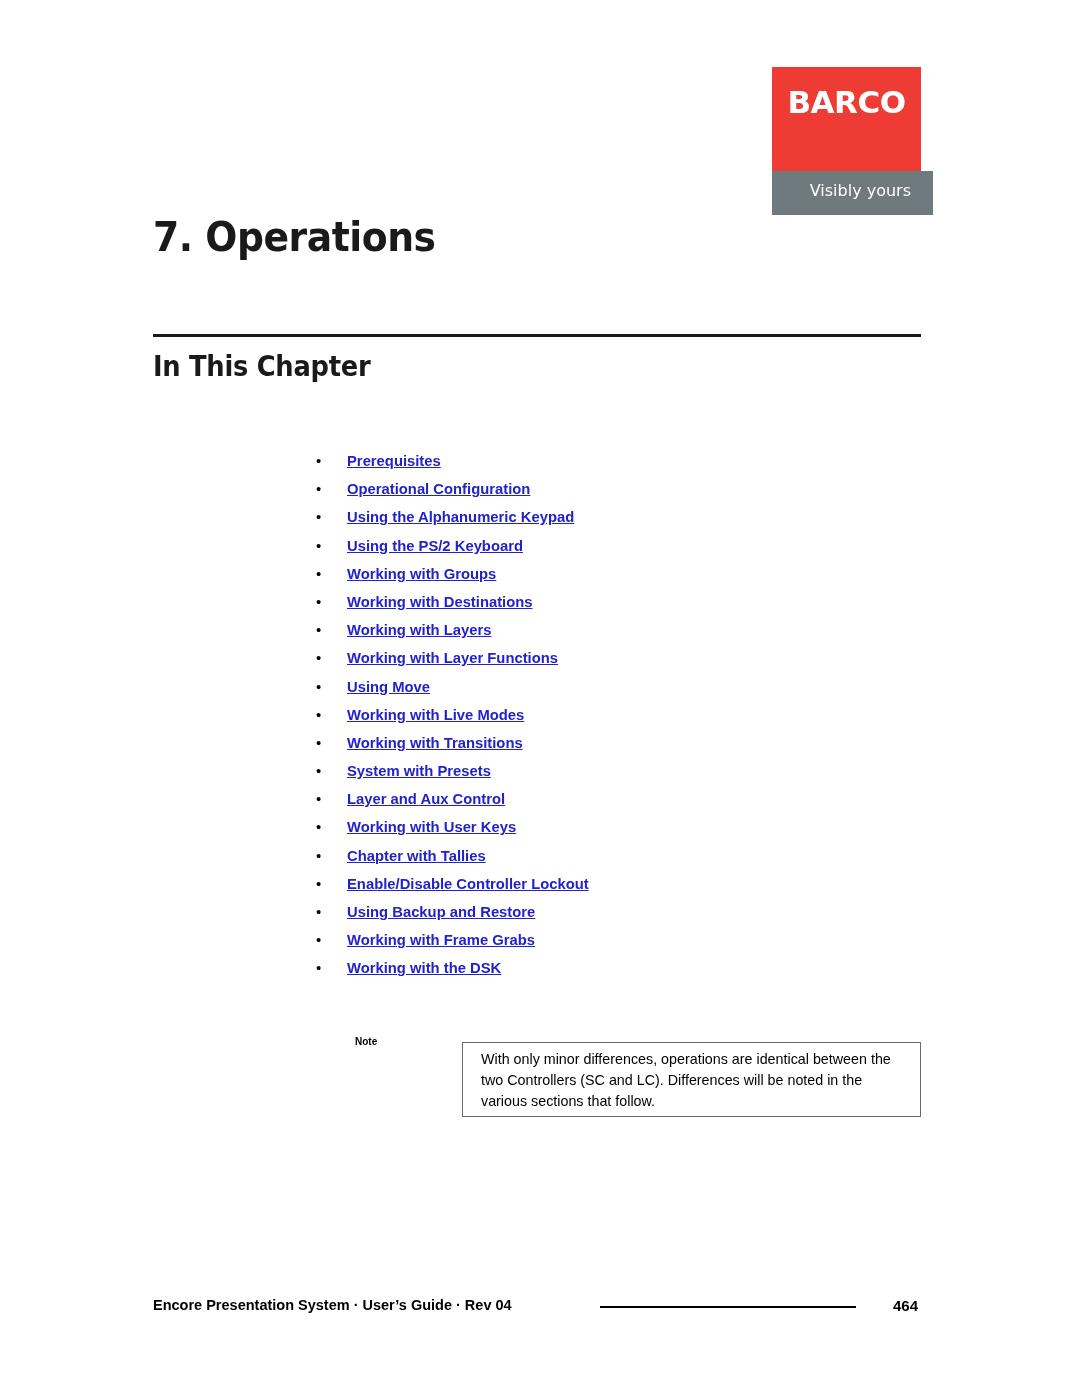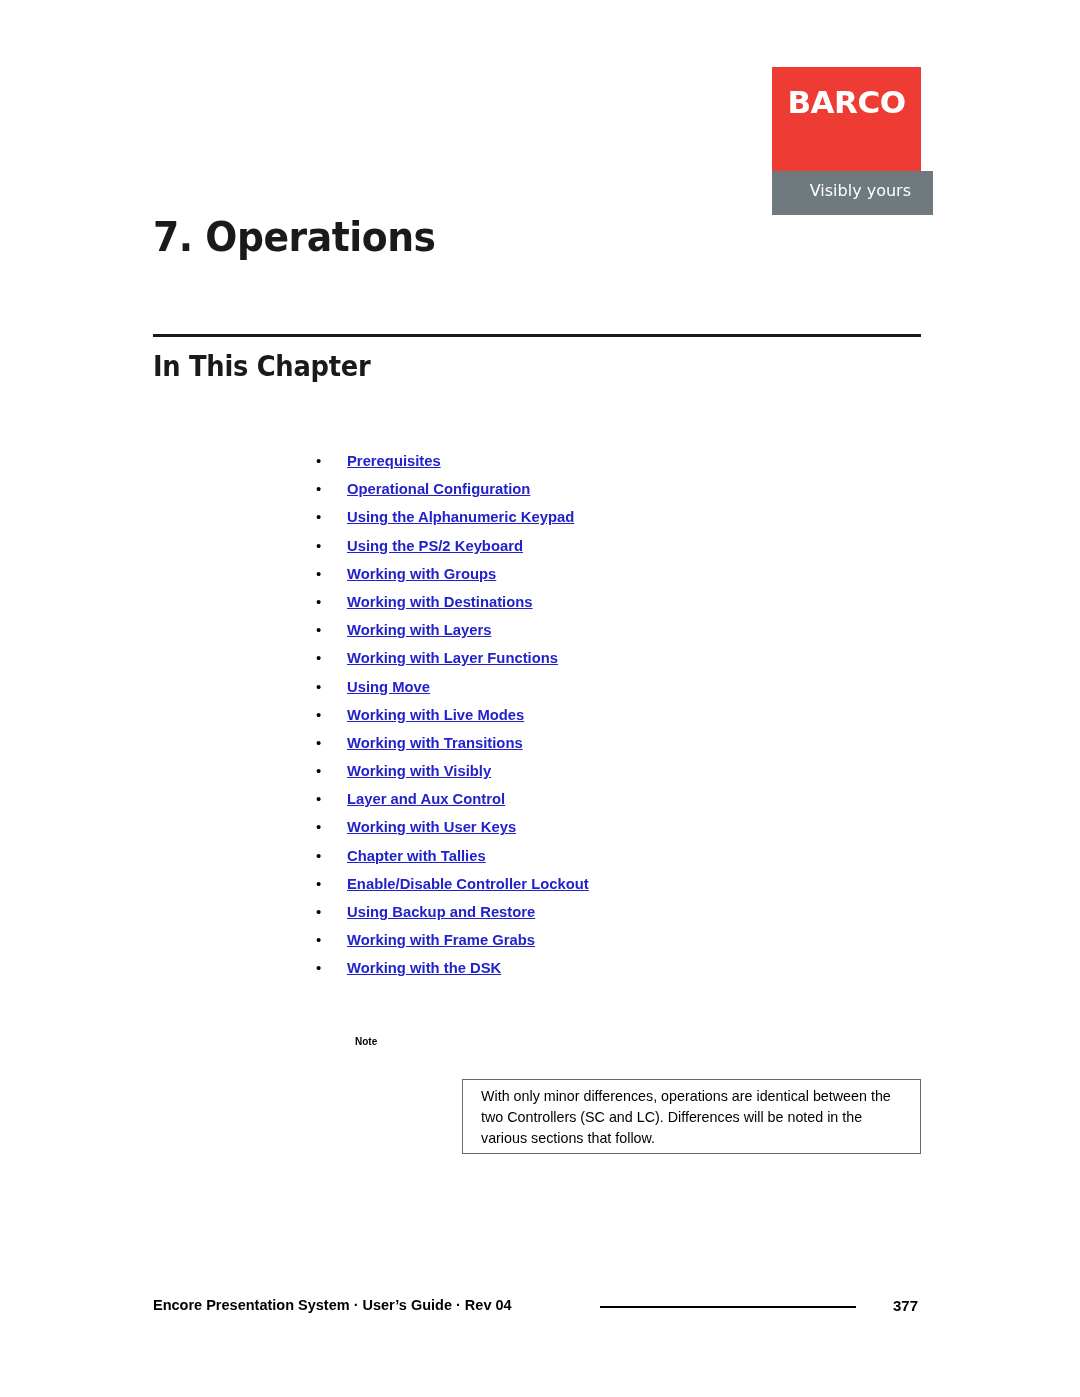--- a/index.html
+++ b/index.html
@@ -162,21 +162,21 @@
     position: absolute;
     left: 355px;
     top: 1036px;
     font-size: 10px;
     font-weight: bold;
     color: #000000;
   }
   .note-box {
     position: absolute;
     left: 462px;
-    top: 1079px;
+    top: 1042px;
     width: 459px;
     height: 75px;
     border: 1.5px solid #6a6a6a;
     box-sizing: border-box;
     background: #ffffff;
   }
   .note-text {
     position: absolute;
     left: 18px;
     top: 6px;
@@ -238,32 +238,32 @@
     <li class="topic-item"><span class="bullet">•</span><a class="topic-link">Operational Configuration</a></li>
     <li class="topic-item"><span class="bullet">•</span><a class="topic-link">Using the Alphanumeric Keypad</a></li>
     <li class="topic-item"><span class="bullet">•</span><a class="topic-link">Using the PS/2 Keyboard</a></li>
     <li class="topic-item"><span class="bullet">•</span><a class="topic-link">Working with Groups</a></li>
     <li class="topic-item"><span class="bullet">•</span><a class="topic-link">Working with Destinations</a></li>
     <li class="topic-item"><span class="bullet">•</span><a class="topic-link">Working with Layers</a></li>
     <li class="topic-item"><span class="bullet">•</span><a class="topic-link">Working with Layer Functions</a></li>
     <li class="topic-item"><span class="bullet">•</span><a class="topic-link">Using Move</a></li>
     <li class="topic-item"><span class="bullet">•</span><a class="topic-link">Working with Live Modes</a></li>
     <li class="topic-item"><span class="bullet">•</span><a class="topic-link">Working with Transitions</a></li>
-    <li class="topic-item"><span class="bullet">•</span><a class="topic-link">Working with Visibly</a></li>
+    <li class="topic-item"><span class="bullet">•</span><a class="topic-link">System with Presets</a></li>
     <li class="topic-item"><span class="bullet">•</span><a class="topic-link">Layer and Aux Control</a></li>
     <li class="topic-item"><span class="bullet">•</span><a class="topic-link">Working with User Keys</a></li>
     <li class="topic-item"><span class="bullet">•</span><a class="topic-link">Chapter with Tallies</a></li>
     <li class="topic-item"><span class="bullet">•</span><a class="topic-link">Enable/Disable Controller Lockout</a></li>
     <li class="topic-item"><span class="bullet">•</span><a class="topic-link">Using Backup and Restore</a></li>
     <li class="topic-item"><span class="bullet">•</span><a class="topic-link">Working with Frame Grabs</a></li>
     <li class="topic-item"><span class="bullet">•</span><a class="topic-link">Working with the DSK</a></li>
   </ul>
 
   <div class="note-label">Note</div>
   <div class="note-box">
     <div class="note-text">With only minor differences, operations are identical between the two Controllers (SC and LC).  Differences will be noted in the various sections that follow.</div>
   </div>
 
   <div class="footer-text">Encore Presentation System · User’s Guide · Rev 04</div>
   <div class="footer-rule"></div>
-  <div class="footer-page">377</div>
+  <div class="footer-page">464</div>
 
 </div>
 
 </body></html>

